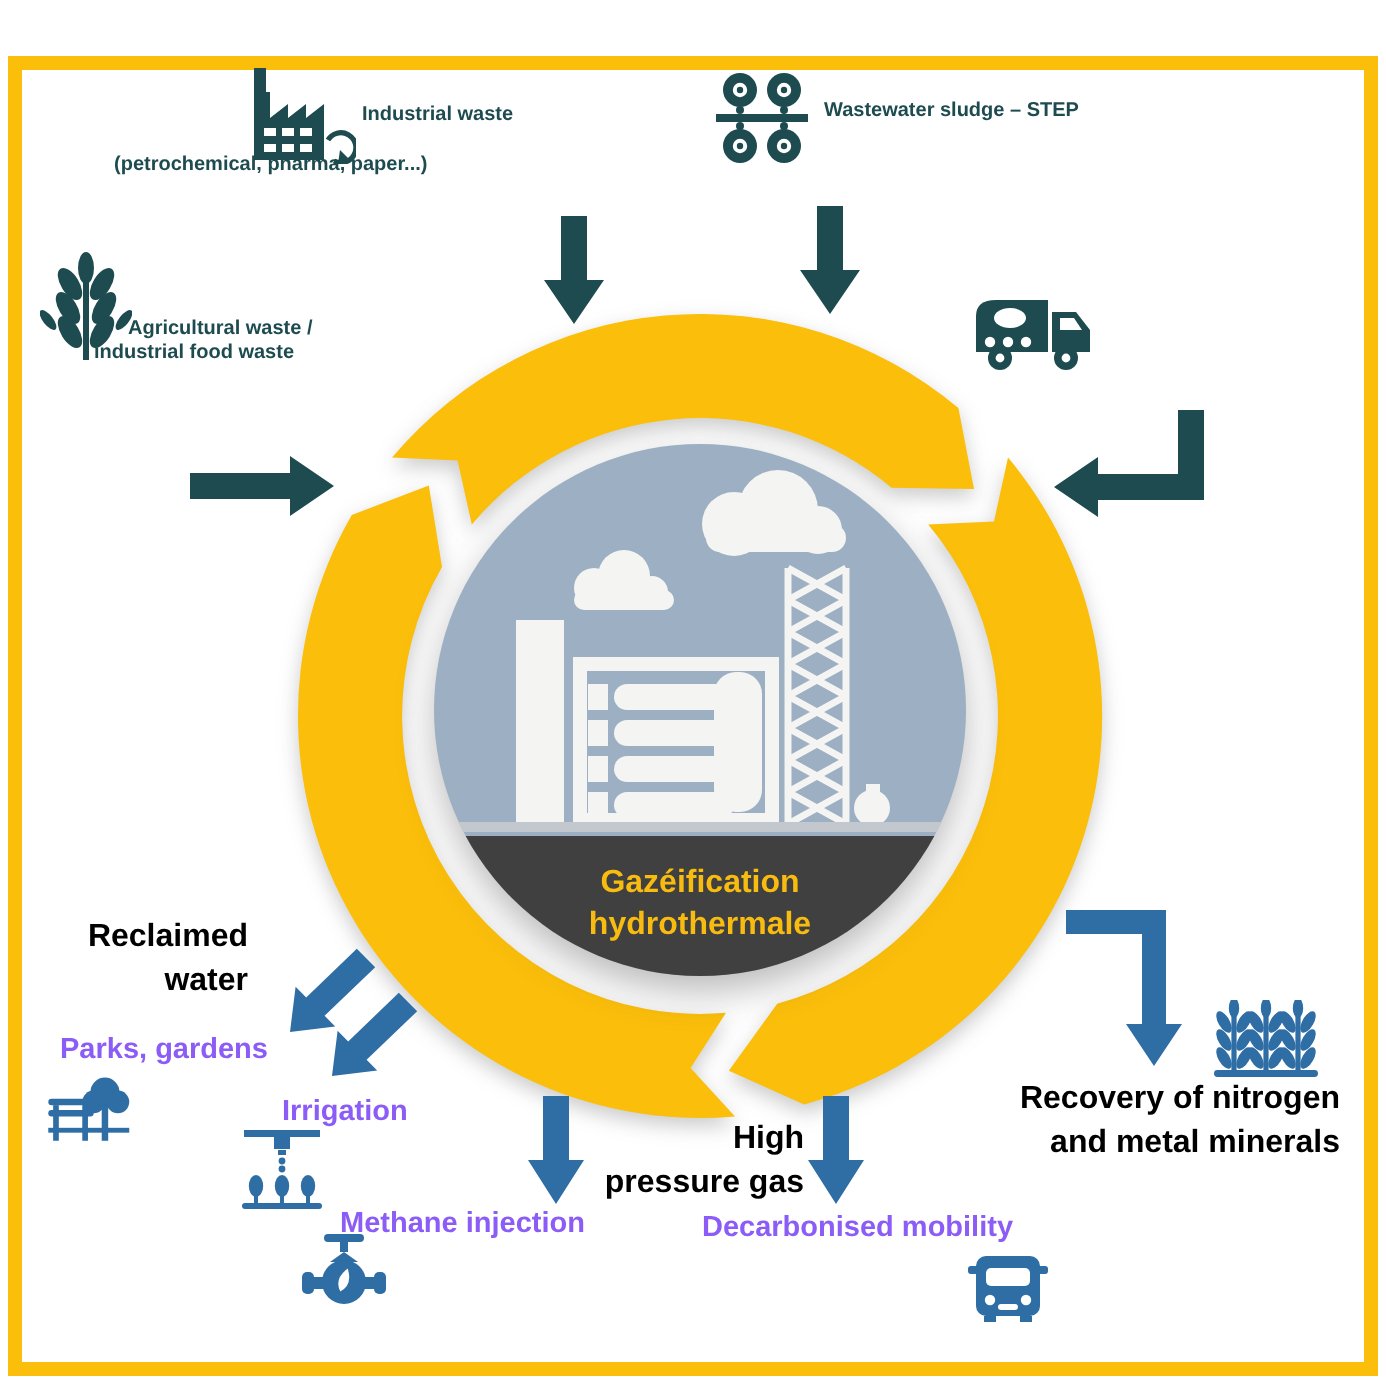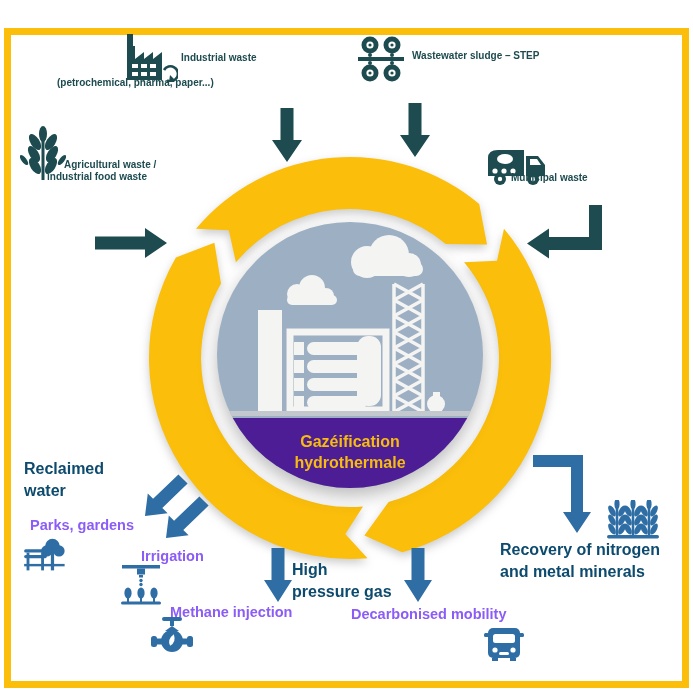--- a/index.html
+++ b/index.html
@@ -5,27 +5,27 @@
   html,body{margin:0;padding:0;background:#ffffff;}
   #canvas{position:relative;width:693px;height:695px;background:#ffffff;overflow:hidden;
           font-family:"Liberation Sans","DejaVu Sans",sans-serif;}
   .frame{position:absolute;left:4px;top:28px;width:671px;height:646px;border:7px solid #FBBE0B;}
   #ring-layer{position:absolute;left:0;top:0;width:693px;height:695px;}
   .ring-arc{fill:#FBBE0B;filter:drop-shadow(0 4px 5px rgba(90,90,90,.32));}
   .teal-arrow{fill:#1D4B4F;}
   .blue-arrow{fill:#2F6DA5;}
   .center-circle{position:absolute;left:217px;top:222px;width:266px;height:266px;border-radius:50%;
                  background:#9DAFC3;overflow:hidden;box-shadow:0 8px 18px rgba(60,60,60,.35);}
-  .center-caption{position:absolute;left:0;top:196px;width:266px;height:70px;background:#4c1d95;
+  .center-caption{position:absolute;left:0;top:196px;width:266px;height:70px;background:#404040;
                   color:#F8BB10;font-weight:bold;font-size:16px;line-height:21px;text-align:center;
                   padding-top:13px;box-sizing:border-box;}
   .label{position:absolute;font-weight:bold;white-space:nowrap;}
   .teal{color:#1D4B4F;font-size:10px;}
   .sub{color:#8b5cf6;font-size:14.5px;}
-  .blue-h{color:#0c4a6e;font-size:16px;text-align:left;line-height:22px;white-space:normal;}
+  .blue-h{color:#000000;font-size:16px;text-align:right;line-height:22px;white-space:normal;}
   .icon{position:absolute;}
 </style>
 </head>
 <body>
 
 <div id="canvas">
 
   <div class="frame"></div>
 
   <svg id="ring-layer" viewBox="0 0 693 695">
@@ -269,21 +269,20 @@
           <ellipse cx="47" cy="29" rx="2.8" ry="6" transform="rotate(30 47 29)"></ellipse>
       </g>
     </g>
   </svg>
 
   <div class="label teal" style="left:181px;top:52px;">Industrial waste</div>
   <div class="label teal" style="left:57px;top:77px;">(petrochemical, pharma, paper...)</div>
   <div class="label teal" style="left:412px;top:50px;">Wastewater sludge – STEP</div>
   <div class="label teal" style="left:64px;top:146px;margin-top:13px;">Agricultural waste /</div>
   <div class="label teal" style="left:47px;top:171px;">industrial food waste</div>
-  <div class="label teal" style="left:511px;top:172px;">Municipal waste</div>
 
   <div class="label blue-h" style="left:24px;top:458px;width:100px;">
     <div>Reclaimed</div>
     <div>water</div>
   </div>
   <div class="label sub" style="left:30px;top:517px;">Parks, gardens</div>
   <div class="label sub" style="left:141px;top:548px;">Irrigation</div>
   <div class="label sub" style="left:170px;top:604px;">Methane injection</div>
   <div class="label blue-h" style="left:292px;top:559px;width:110px;">
     <div>High</div>

